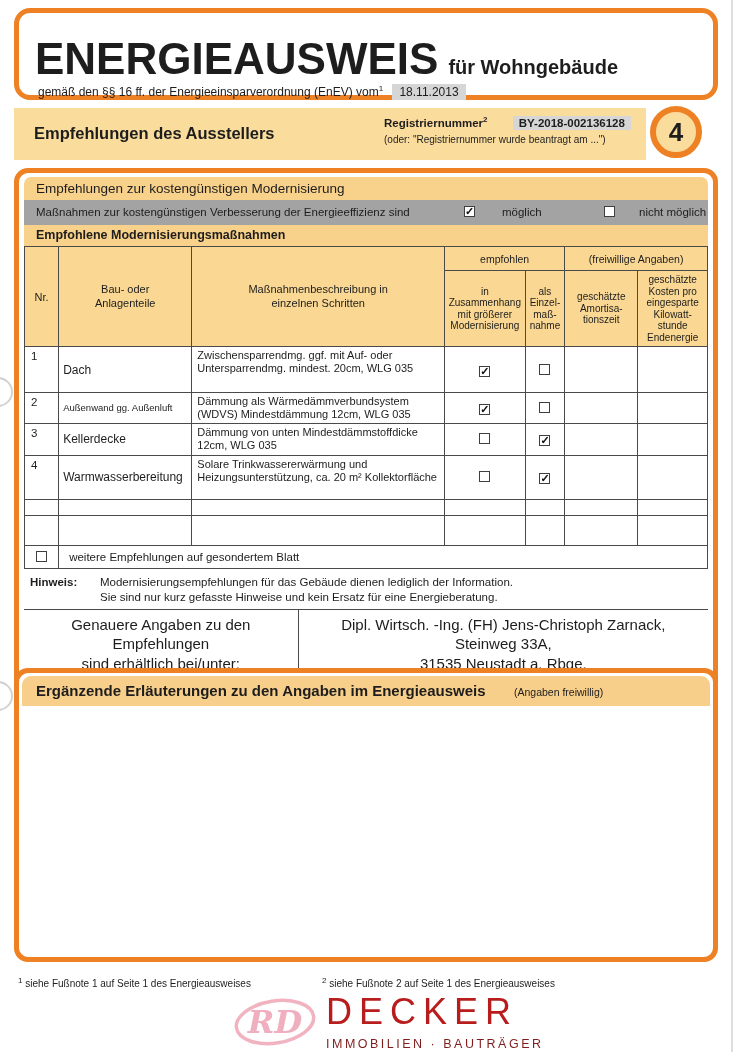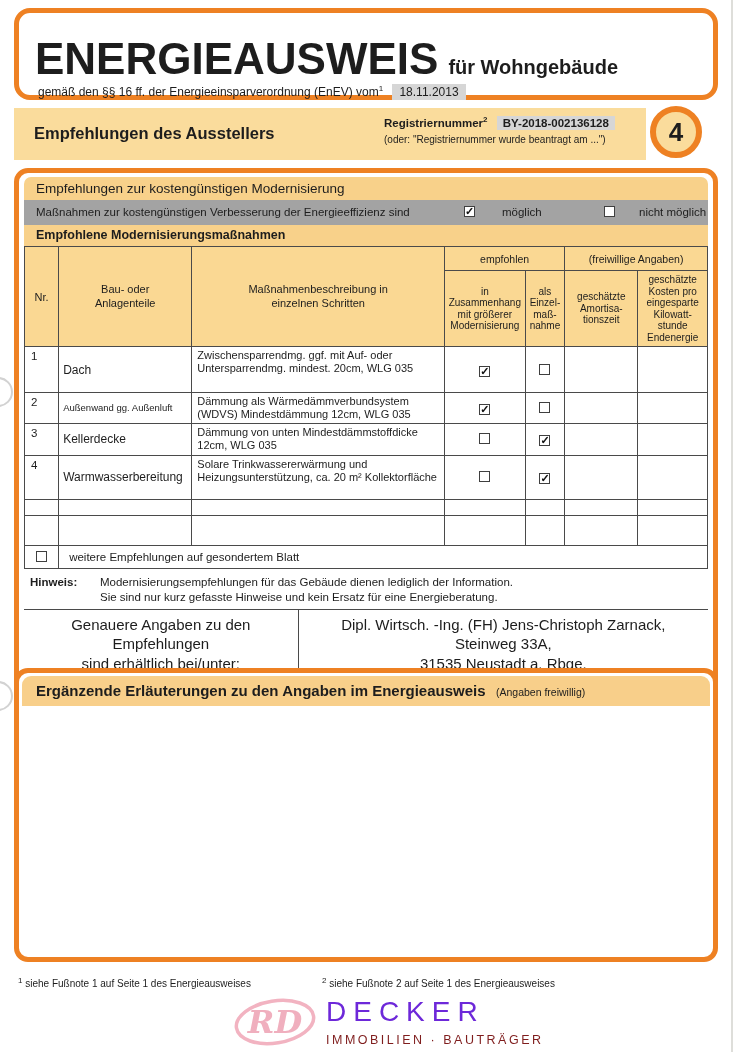--- a/index.html
+++ b/index.html
@@ -25,21 +25,21 @@
   .law-line{margin:3px 0 0 3px;font-size:12px;}
   .sup{vertical-align:super;font-size:8px;}
   .chip{background:var(--chip);padding:1px 7px;display:inline-block;margin-left:6px;}
 
   
   .issuer-band{position:absolute;left:14px;top:108px;width:632px;height:52px;
     background:var(--band);border-radius:0;}
   .issuer-title{position:absolute;left:20px;top:16px;font-size:16.5px;font-weight:bold;}
   .reg-block{position:absolute;left:370px;top:7px;font-size:11.5px;}
   .reg-line1{font-weight:bold;}
-  .reg-chip{background:var(--chip);padding:1px 6px;font-weight:bold;margin-left:6px;display:inline-block;}
+  .reg-chip{background:var(--chip);padding:1px 6px;font-weight:bold;margin-left:22px;display:inline-block;}
   .reg-line2{font-size:10px;font-weight:normal;margin-top:4px;}
   .page-circle{position:absolute;left:650px;top:106px;width:52px;height:52px;border:6px solid var(--orange);
     border-radius:50%;background:var(--band);display:flex;align-items:center;justify-content:center;
     font-size:26px;font-weight:bold;}
 
   
   .main-box{position:absolute;left:14px;top:168px;width:704px;height:554px;
     border:5px solid var(--orange);border-radius:14px;background:#fff;
     padding:4px 5px;display:flex;flex-direction:column;overflow:hidden;}
   .band{background:var(--band-deep);}
@@ -73,28 +73,28 @@
   .hinweis .hl{font-weight:bold;width:70px;flex:none;}
   .contact{border-top:1.5px solid var(--line);display:flex;flex:1;font-size:15px;line-height:1.3;text-align:center;}
   .contact .c-left{width:40%;flex:none;padding:5px 8px;}
   .contact .c-right{border-left:1.5px solid var(--line);padding:5px 10px;}
 
   
   .notes-box{position:absolute;left:14px;top:668px;width:704px;height:294px;
     border:5px solid var(--orange);border-radius:14px;background:#fff;padding:3px;}
   .notes-band{height:30px;line-height:30px;background:#F8CF8A;border-radius:9px 9px 0 0;padding-left:14px;}
   .notes-title{font-size:15px;font-weight:bold;}
-  .notes-suffix{font-size:10.5px;margin-left:6px;}
+  .notes-suffix{font-size:10.5px;margin-left:24px;}
 
   
   .footnote{position:absolute;top:976px;font-size:10px;}
   .fn1{left:18px;} .fn2{left:322px;}
   .logo{position:absolute;left:232px;top:993px;display:flex;align-items:center;}
   .logo-text{margin-left:8px;}
-  .logo-name{font-size:28px;letter-spacing:7px;color:#6d28d9;line-height:1;font-weight:400;}
+  .logo-name{font-size:36px;letter-spacing:7px;color:#b91c1c;line-height:1;font-weight:400;}
   .logo-tagline{font-size:12.5px;letter-spacing:2.5px;color:#7f1d1d;margin-top:7px;}
 
   
   .punch{position:absolute;left:-17px;width:30px;height:30px;border-radius:50%;
     border:2px solid #d2d2d2;background:#fff;}
   .p1{top:377px;} .p2{top:681px;}
   .scan-edge{position:absolute;right:1px;top:0;width:2px;height:100%;background:#dededa;}
 </style>
 </head>
 <body>

